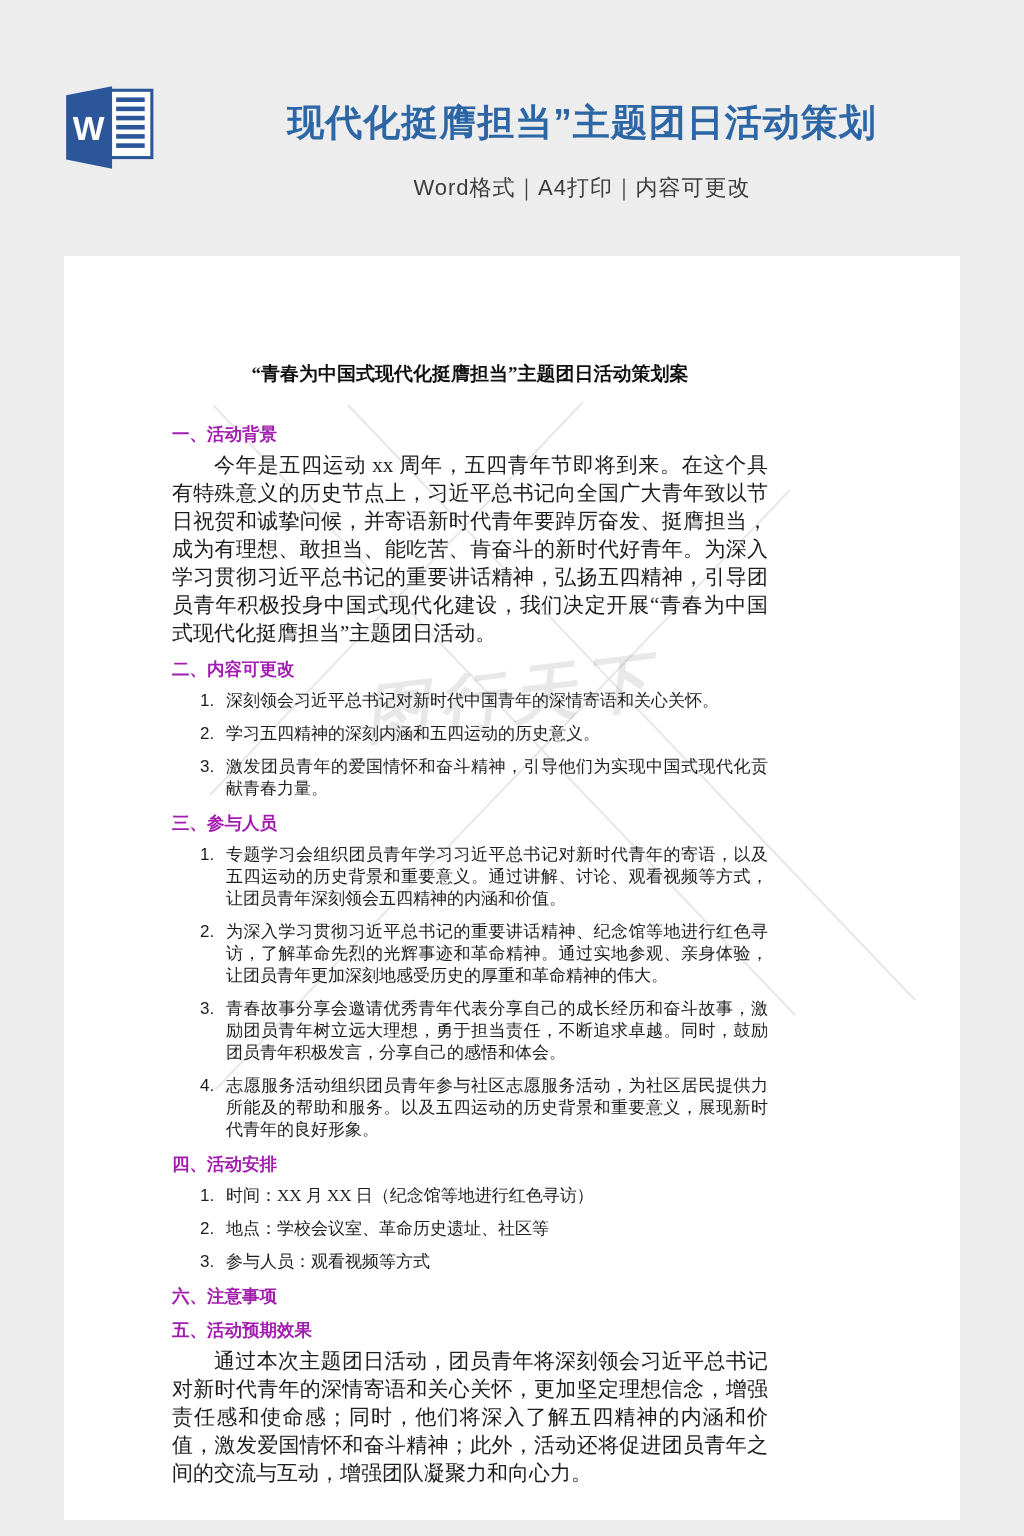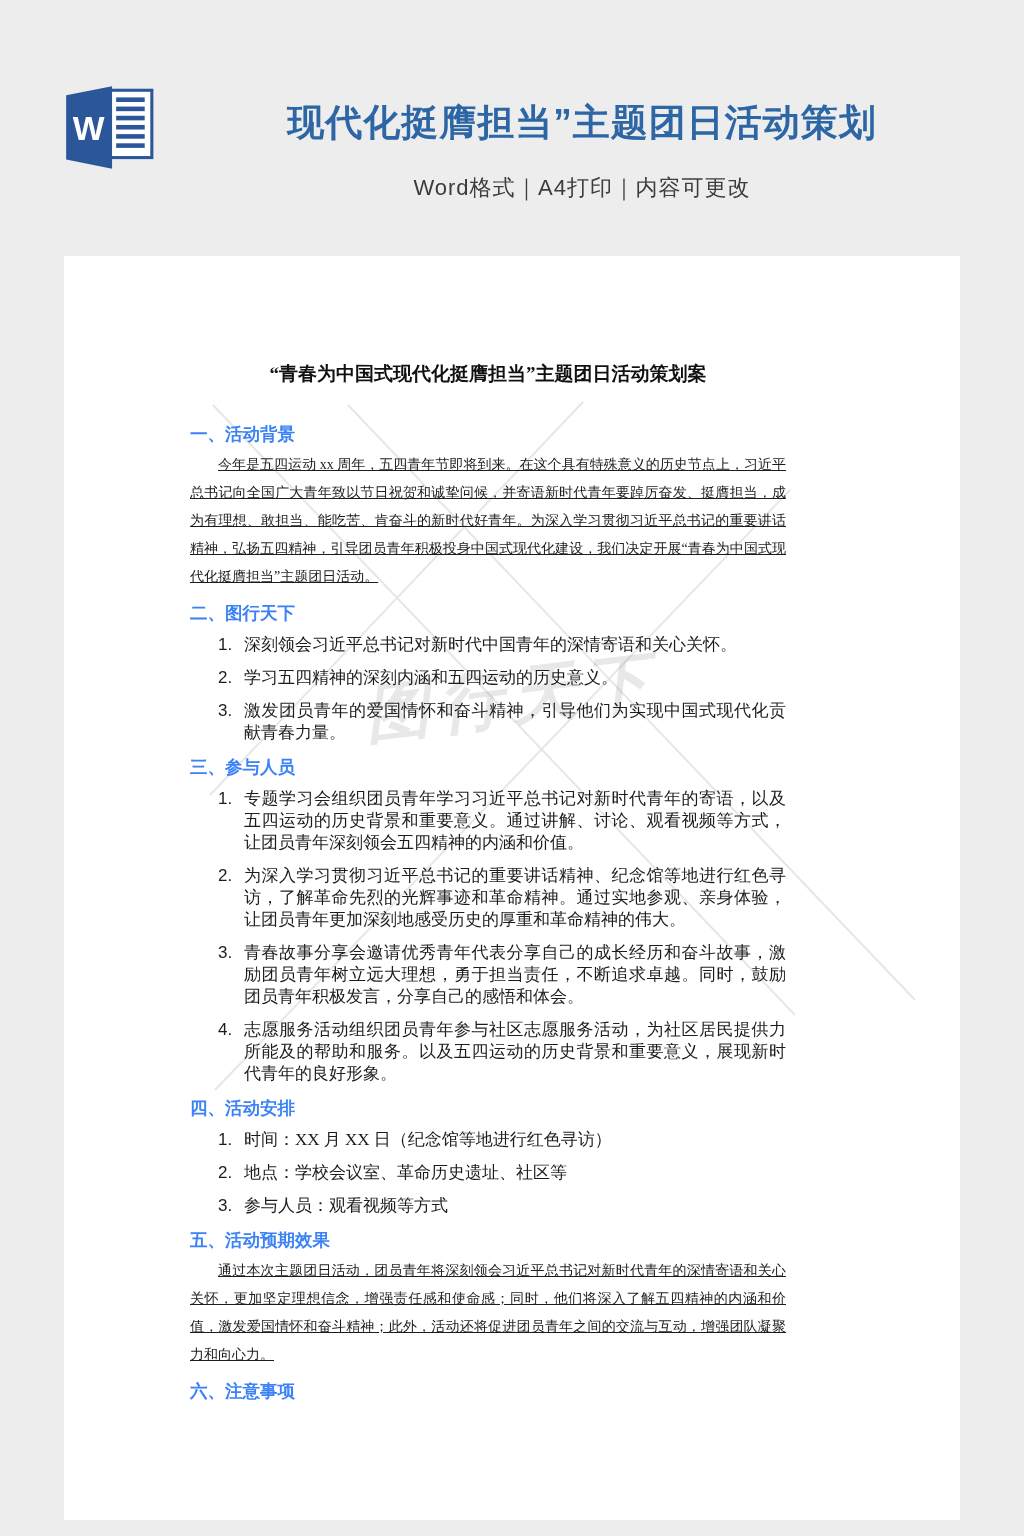--- a/index.html
+++ b/index.html
@@ -29,37 +29,36 @@
     position:absolute;left:50%;top:398px;z-index:0;
     transform:translateX(-50%) rotate(-7deg);
     font-family:"DejaVu Serif",serif;font-style:italic;font-weight:bold;
     font-size:64px;letter-spacing:10px;white-space:nowrap;
     color:rgba(110,110,110,0.16);
   }
   .doc-content{
     position:relative;z-index:1;
     padding:0 108px;box-sizing:border-box;width:812px;
     color:#1c1c1c;
-    margin-left:18px;
   }
   .doc-title{
     margin:104px 0 0 0;text-align:center;
     font-family:"Liberation Serif",serif;
     font-size:19px;font-weight:bold;color:#111;line-height:28px;
   }
   .doc-body{margin-top:34px;}
   .section-heading{
     font-family:"Liberation Sans",sans-serif;
-    font-size:17.5px;font-weight:bold;color:#3b82f6;
+    font-size:17.5px;font-weight:bold;color:#a21caf;
     line-height:24px;margin:10px 0 5px 0;
   }
   .doc-paragraph{
     font-family:"Liberation Serif",serif;
-    font-size:14px;line-height:28px;text-align:justify;
-    text-indent:2em;margin:0;text-decoration:underline;
+    font-size:21px;line-height:28px;text-align:justify;
+    text-indent:2em;margin:0;
   }
   .doc-list{padding-top:4px;}
   .doc-item{
     display:flex;margin-bottom:11px;
     font-family:"Liberation Serif",serif;
     font-size:17px;line-height:22px;
   }
   .doc-item-num{
     flex:none;width:54px;box-sizing:border-box;padding-left:28px;
     font-family:"Liberation Sans",sans-serif;
@@ -105,21 +104,21 @@
     <div class="doc-body" id="doc-body">
   <section>
     <div class="section-heading">一、活动背景</div>
     <div>
             <p class="doc-paragraph">今年是五四运动 xx 周年，五四青年节即将到来。在这个具有特殊意义的历史节点上，习近平总书记向全国广大青年致以节日祝贺和诚挚问候，并寄语新时代青年要踔厉奋发、挺膺担当，成为有理想、敢担当、能吃苦、肯奋斗的新时代好青年。为深入学习贯彻习近平总书记的重要讲话精神，弘扬五四精神，引导团员青年积极投身中国式现代化建设，我们决定开展“青春为中国式现代化挺膺担当”主题团日活动。</p>
           </div>
 
   </section>
 
   <section>
-    <div class="section-heading">二、图行天下</div>
+    <div class="section-heading">二、内容可更改</div>
 
     <div class="doc-list">
             <div class="doc-item">
               <span class="doc-item-num">1.</span>
               <span class="doc-item-text">深刻领会习近平总书记对新时代中国青年的深情寄语和关心关怀。</span>
             </div>
             <div class="doc-item">
               <span class="doc-item-num">2.</span>
               <span class="doc-item-text">学习五四精神的深刻内涵和五四运动的历史意义。</span>
             </div>
@@ -166,26 +165,26 @@
               <span class="doc-item-text">地点：学校会议室、革命历史遗址、社区等</span>
             </div>
             <div class="doc-item">
               <span class="doc-item-num">3.</span>
               <span class="doc-item-text">参与人员：观看视频等方式</span>
             </div>
           </div>
   </section>
 
   <section>
+    <div class="section-heading">六、注意事项</div>
+
+  </section>
+
+  <section>
     <div class="section-heading">五、活动预期效果</div>
     <div>
             <p class="doc-paragraph">通过本次主题团日活动，团员青年将深刻领会习近平总书记对新时代青年的深情寄语和关心关怀，更加坚定理想信念，增强责任感和使命感；同时，他们将深入了解五四精神的内涵和价值，激发爱国情怀和奋斗精神；此外，活动还将促进团员青年之间的交流与互动，增强团队凝聚力和向心力。</p>
           </div>
-
-  </section>
-
-  <section>
-    <div class="section-heading">六、注意事项</div>
 
   </section>
 </div>
   </div>
 </div>
 
 </body></html>

